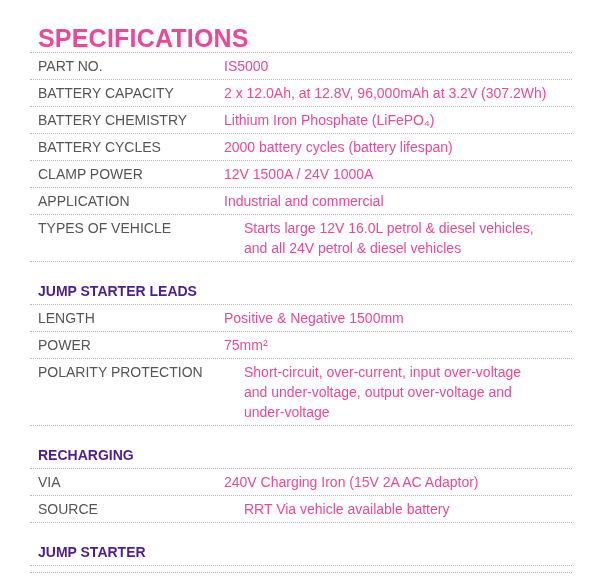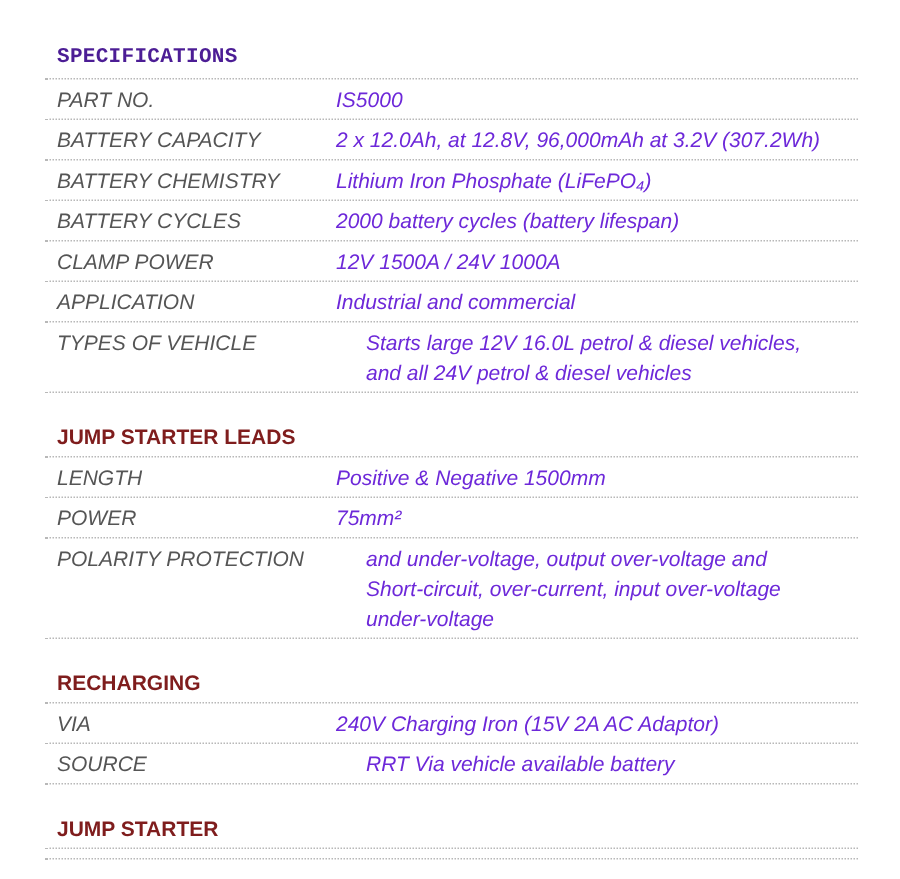--- a/index.html
+++ b/index.html
@@ -1,23 +1,23 @@
 <!DOCTYPE html>
 <html><head>
 <meta charset="utf-8">
 <style>
   html, body { margin: 0; padding: 0; background: #ffffff; }
   body { width: 600px; height: 586px; overflow: hidden; font-family: "DejaVu Sans Condensed", "Liberation Sans Narrow", "Liberation Sans", sans-serif; color: #555555; }
   .wrap { position: absolute; left: 30px; top: 24px; width: 542px; }
-  .title { font-size: 14px; font-weight: bold; color: #4c1d95; letter-spacing: 0.2px; height: 28px; line-height: 28px; padding-left: 8px; font-family: Liberation Mono, monospace; }
-  .row { display: flex; border-top: 1px dotted #b8b8b8; padding: 3px 0 3px 8px; font-size: 14px; line-height: 20px; font-family: "Liberation Sans", sans-serif; font-style: italic; }
+  .title { font-size: 25px; font-weight: bold; color: #ec4899; letter-spacing: 0.2px; height: 28px; line-height: 28px; padding-left: 8px; font-family: Liberation Sans, sans-serif; }
+  .row { display: flex; border-top: 1px dotted #b8b8b8; padding: 3px 0 3px 8px; font-size: 14px; line-height: 20px; font-family: "Liberation Sans", sans-serif; }
   .row.last { border-bottom: 1px dotted #b8b8b8; gap: 20px; }
   .label { width: 186px; flex: none; color: #555; }
-  .value { flex: 1; color: #6d28d9; }
-  .section { font-size: 14px; font-weight: bold; color: #7f1d1d; padding: 0 0 3px 8px; line-height: 20px; margin-top: 19px; font-family: "Liberation Sans", sans-serif; }
+  .value { flex: 1; color: #ec4899; }
+  .section { font-size: 14px; font-weight: bold; color: #4c1d95; padding: 0 0 3px 8px; line-height: 20px; margin-top: 19px; font-family: "Liberation Sans", sans-serif; }
 </style>
 </head>
 <body>
 
 <div class="wrap">
   <div class="title">SPECIFICATIONS</div>
   <div id="specs">
       <div class="row">
         <div class="label">PART NO.</div>
         <div class="value">
@@ -72,22 +72,22 @@
       </div>
       <div class="row">
         <div class="label">POWER</div>
         <div class="value">
           <div>75mm²</div>
         </div>
       </div>
       <div class="row last">
         <div class="label">POLARITY PROTECTION</div>
         <div class="value">
+          <div>Short-circuit, over-current, input over-voltage</div>
           <div>and under-voltage, output over-voltage and</div>
-          <div>Short-circuit, over-current, input over-voltage</div>
           <div>under-voltage</div>
         </div>
       </div>
       <div class="section">RECHARGING</div>
       <div class="row">
         <div class="label">VIA</div>
         <div class="value">
           <div>240V Charging Iron (15V 2A AC Adaptor)</div>
         </div>
       </div>

